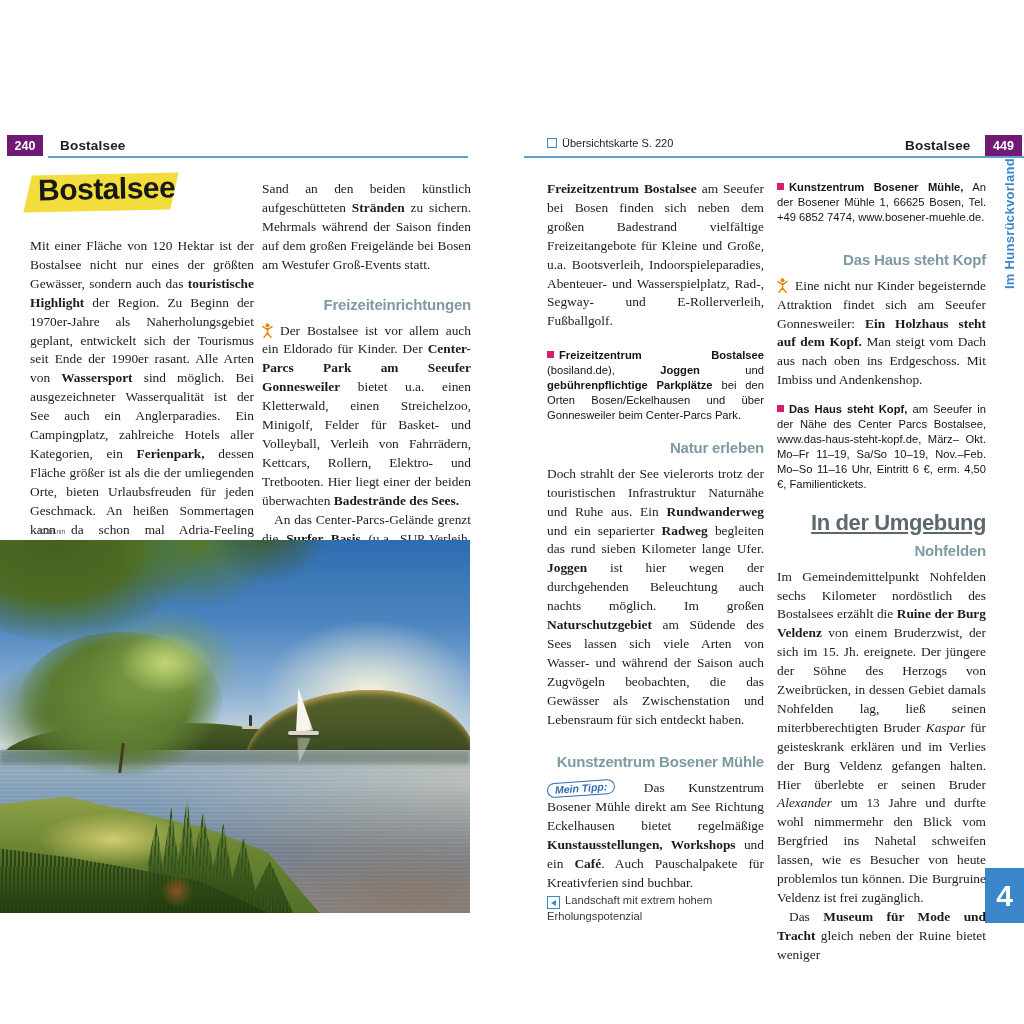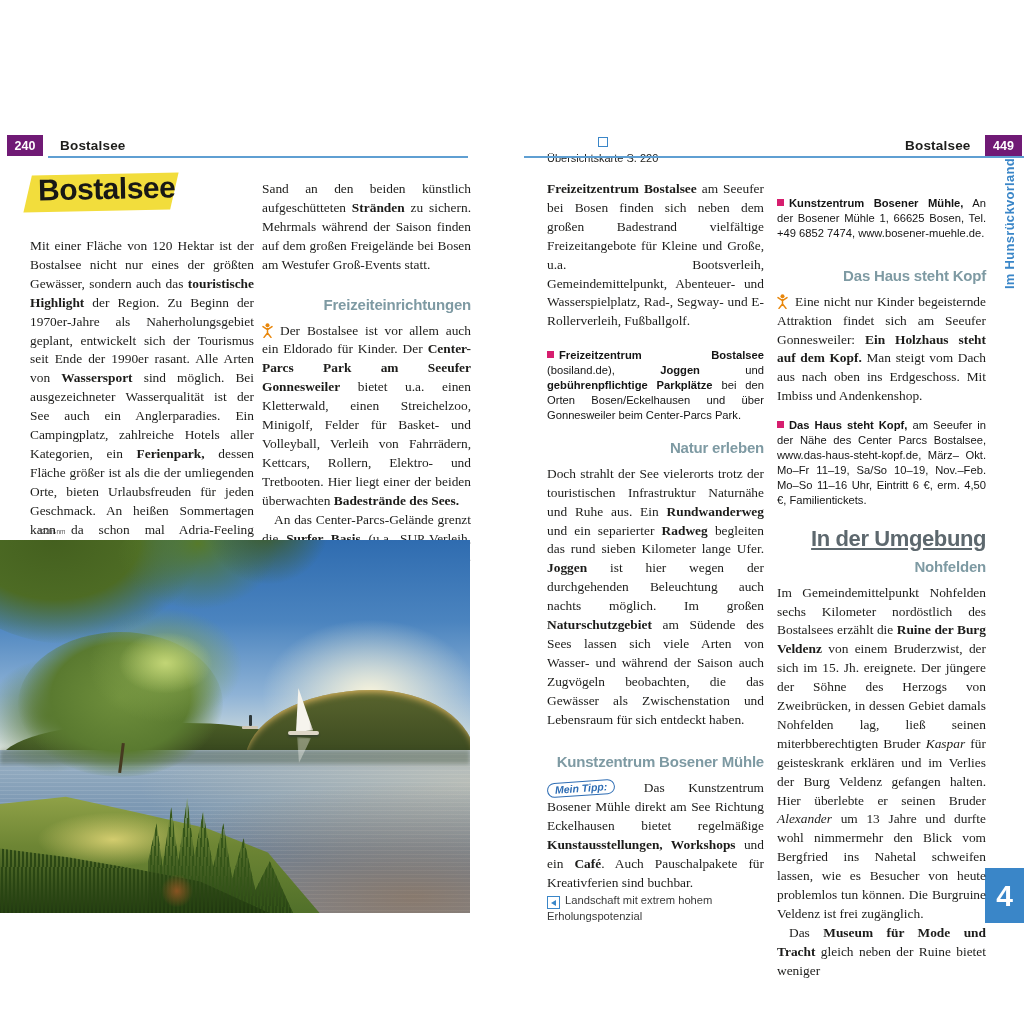--- a/index.html
+++ b/index.html
@@ -7,21 +7,21 @@
        font-family:"Liberation Serif",serif;color:#1c1c1a;}
   .abs{position:absolute;}
   .b{font-weight:bold;}
   .i{font-style:italic;}
 
   
   .pagenum{background:#701a75;color:#fff;font:bold 12.5px "Liberation Sans",sans-serif;
            width:36px;height:21px;display:flex;align-items:center;justify-content:center;}
   .runhead{font:bold 13.5px "Liberation Sans",sans-serif;color:#1d1d1b;letter-spacing:.2px;}
   .rule{height:2px;background:#5f9fd2;}
-  .mapnote{font:11px "Liberation Sans",sans-serif;color:#1d1d1b;display:flex;align-items:center;gap:5px;flex-direction:column;}
+  .mapnote{font:11px "Liberation Sans",sans-serif;color:#1d1d1b;display:flex;align-items:center;gap:5px;}
   .mapsq{width:8px;height:8px;border:1.6px solid #3a86c8;display:inline-block;}
 
   
   .title-wrap{left:30px;top:172px;width:150px;height:42px;}
   .title-hl{position:absolute;left:-2px;top:2px;width:146px;height:37px;background:#f2dd3c;
             transform:skewX(-14deg) rotate(-1.2deg);}
   .title-tx{position:relative;font:bold 30px "Liberation Sans",sans-serif;color:#181816;
             letter-spacing:-.5px;transform:rotate(-1.2deg);padding-left:8px;}
 
   
@@ -176,39 +176,39 @@
   <div class="ph paddler"></div>
   <div class="ph board"></div>
   <div class="ph grassback"></div>
   <div class="ph grasslit"></div>
   <div class="ph reedsmid"></div>
   <div class="ph reedsfront"></div>
   <div class="ph shrub"></div>
 </div>
 
 <div class="col" style="left:547px;top:180px;width:217px;">
-  <p><span class="b">Freizeitzentrum Bostalsee</span><span> am Seeufer bei Bosen finden sich neben dem großen Badestrand vielfältige Freizeitangebote für Kleine und Große, u.a. Bootsverleih, Gemeindemittelpunkt, Abenteuer- und Wasserspielplatz, Rad-, Segway- und E-Rollerverleih, Fußballgolf.</span></p>
+  <p><span class="b">Freizeitzentrum Bostalsee</span><span> am Seeufer bei Bosen finden sich neben dem großen Badestrand vielfältige Freizeitangebote für Kleine und Große, u.a. Bootsverleih, Indoorspieleparadies, Abenteuer- und Wasserspielplatz, Rad-, Segway- und E-Rollerverleih, Fußballgolf.</span></p>
   <p class="info" style="margin-top:17px;">
     <span class="bullet"></span><span><span class="b">Freizeitzentrum Bostalsee</span><span> (bosiland.de), </span><span class="b">Joggen</span><span> und </span><span class="b">gebührenpflichtige Parkplätze</span><span> bei den Orten Bosen/Eckelhausen und über Gonnesweiler beim Center-Parcs Park.</span></span>
   </p>
   <h3 class="sect" style="">Natur erleben</h3>
   <p><span>Doch strahlt der See vielerorts trotz der touristischen Infrastruktur Naturnähe und Ruhe aus. Ein </span><span class="b">Rundwanderweg</span><span> und ein separierter </span><span class="b">Radweg</span><span> begleiten das rund sieben Kilometer lange Ufer. </span><span class="b">Joggen</span><span> ist hier wegen der durchgehenden Beleuchtung auch nachts möglich. Im großen </span><span class="b">Naturschutzgebiet</span><span> am Südende des Sees lassen sich viele Arten von Wasser- und während der Saison auch Zugvögeln beobachten, die das Gewässer als Zwischenstation und Lebensraum für sich entdeckt haben.</span></p>
   <h3 class="sect" style="margin-top:24px;">Kunstzentrum Bosener Mühle</h3>
   <p>
     <span class="stamp">Mein Tipp:</span><span><span> Das Kunstzentrum Bosener Mühle direkt am See Richtung Eckelhausen bietet regelmäßige </span><span class="b">Kunstausstellungen, Workshops</span><span> und ein </span><span class="b">Café</span><span>. Auch Pauschalpakete für Kreativferien sind buchbar.</span></span>
   </p>
   <p class="caption">
     <span class="capmark">
         <span></span>
       </span><span>Landschaft mit extrem hohem Erholungspotenzial</span>
   </p>
 </div>
 
 <div class="col" style="left:777px;top:180px;width:209px;">
-  <p class="info" style="margin-top:16px;">
+  <p class="info" style="margin-top:0;">
     <span class="bullet"></span><span><span class="b">Kunstzentrum Bosener Mühle,</span><span> An der Bosener Mühle 1, 66625 Bosen, Tel. +49 6852 7474, www.bosener-muehle.de.</span></span>
   </p>
   <h3 class="sect" style="margin-top:26px;">Das Haus steht Kopf</h3>
   <p>
     <svg class="childicon" width="11" height="15" viewBox="0 0 11 15">
       <circle cx="5.5" cy="2.3" r="2" fill="#e8860a"></circle>
       <path d="M1 3.6 L5.5 6.6 L10 3.6 M5.5 5.4 L5.5 10 M2 14.4 L5.5 10 L9 14.4" stroke="#e8860a" stroke-width="1.5" fill="none" stroke-linecap="round" stroke-linejoin="round"></path>
     </svg><span><span>Eine nicht nur Kinder begeisternde Attraktion findet sich am Seeufer Gonnesweiler: </span><span class="b">Ein Holzhaus steht auf dem Kopf.</span><span> Man steigt vom Dach aus nach oben ins Erdgeschoss. Mit Imbiss und Andenkenshop.</span></span>
   </p>
   <p class="info" style="margin-top:12px;">

